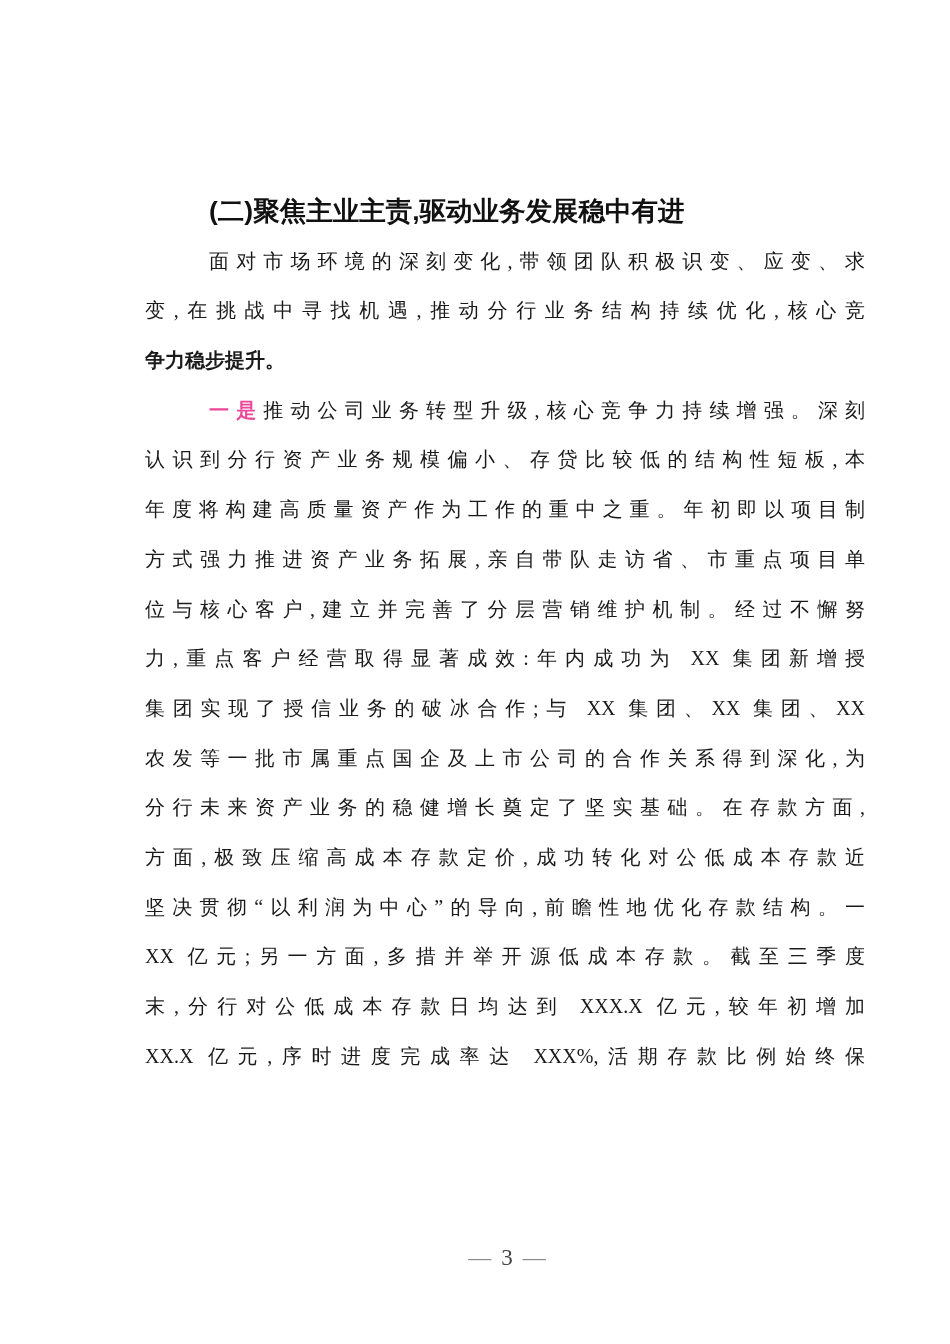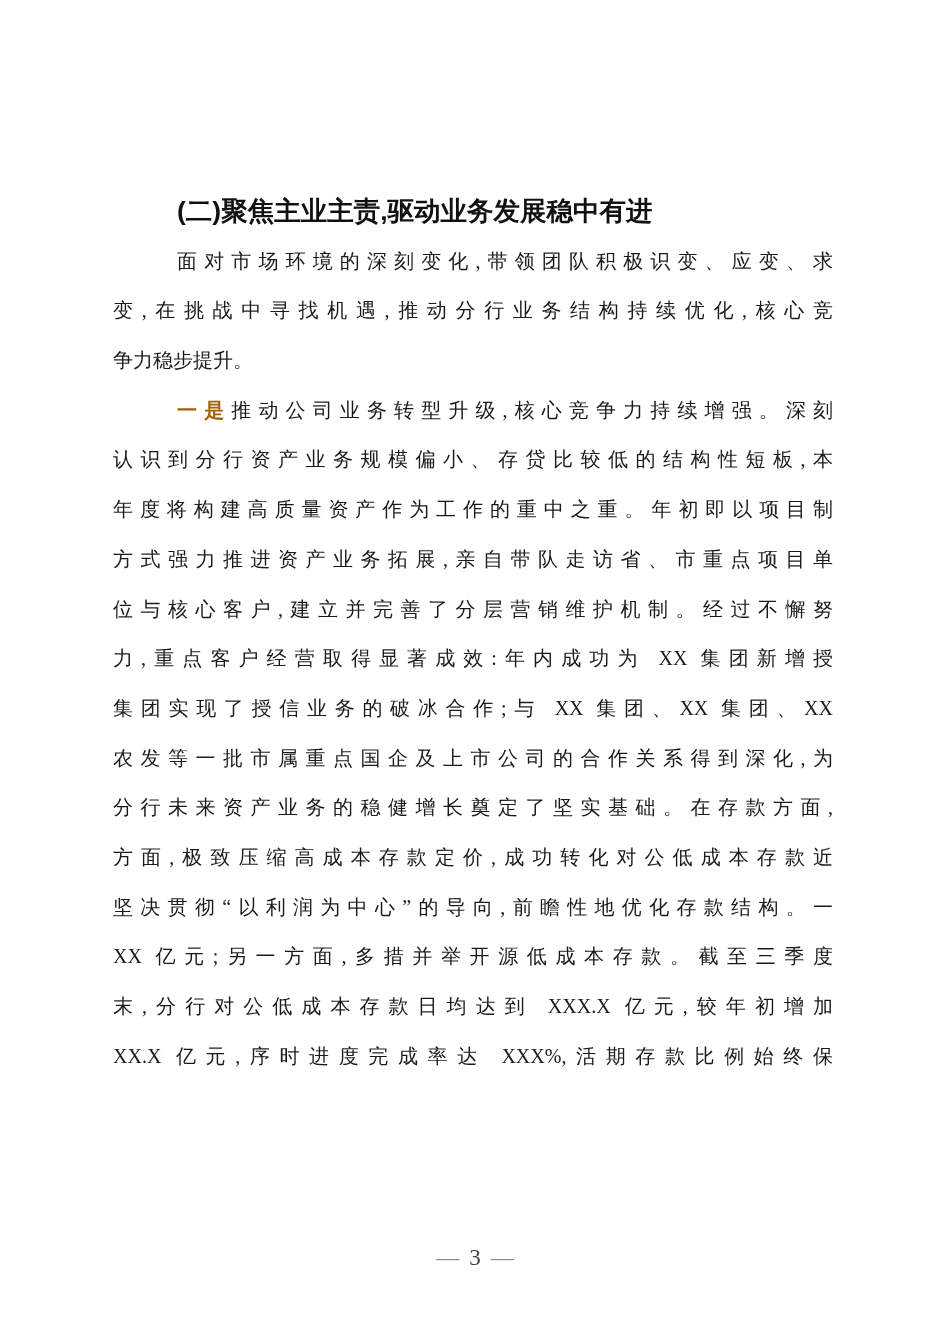--- a/index.html
+++ b/index.html
@@ -8,20 +8,21 @@
     background: #ffffff;
   }
   .page {
     position: relative;
     width: 862px;
     height: 1344px;
     background: #ffffff;
     overflow: hidden;
     font-family: "Liberation Serif", "DejaVu Serif", serif;
     color: #1a1a1a;
+    margin-left: 32px;
   }
   .doc {
     position: absolute;
     left: 113px;
     top: 187px;
     width: 720px;
   }
   .line {
     font-size: 20px;
     line-height: 49.7px;
@@ -29,36 +30,37 @@
     text-align: justify;
     text-align-last: justify;
     overflow: visible;
   }
   .line.indent {
     text-indent: 64px;
   }
   .line.para-end {
     text-align: right;
     text-align-last: left;
+    font-weight: bold;
   }
   .heading-line {
     font-family: "Liberation Sans", "DejaVu Sans", sans-serif;
     font-weight: 700;
     font-size: 26.5px;
     line-height: 49.7px;
     height: 49.7px;
     text-indent: 64px;
     text-align: left;
     text-align-last: left;
     color: #111111;
   }
   .bold-lead {
     font-family: "Liberation Sans", "DejaVu Sans", sans-serif;
     font-weight: 700;
-    color: #a16207;
+    color: #ec4899;
   }
   .page-footer {
     position: absolute;
     left: 0;
     top: 1243px;
     width: 950px;
     text-align: center;
     font-size: 23px;
     line-height: 30px;
   }

